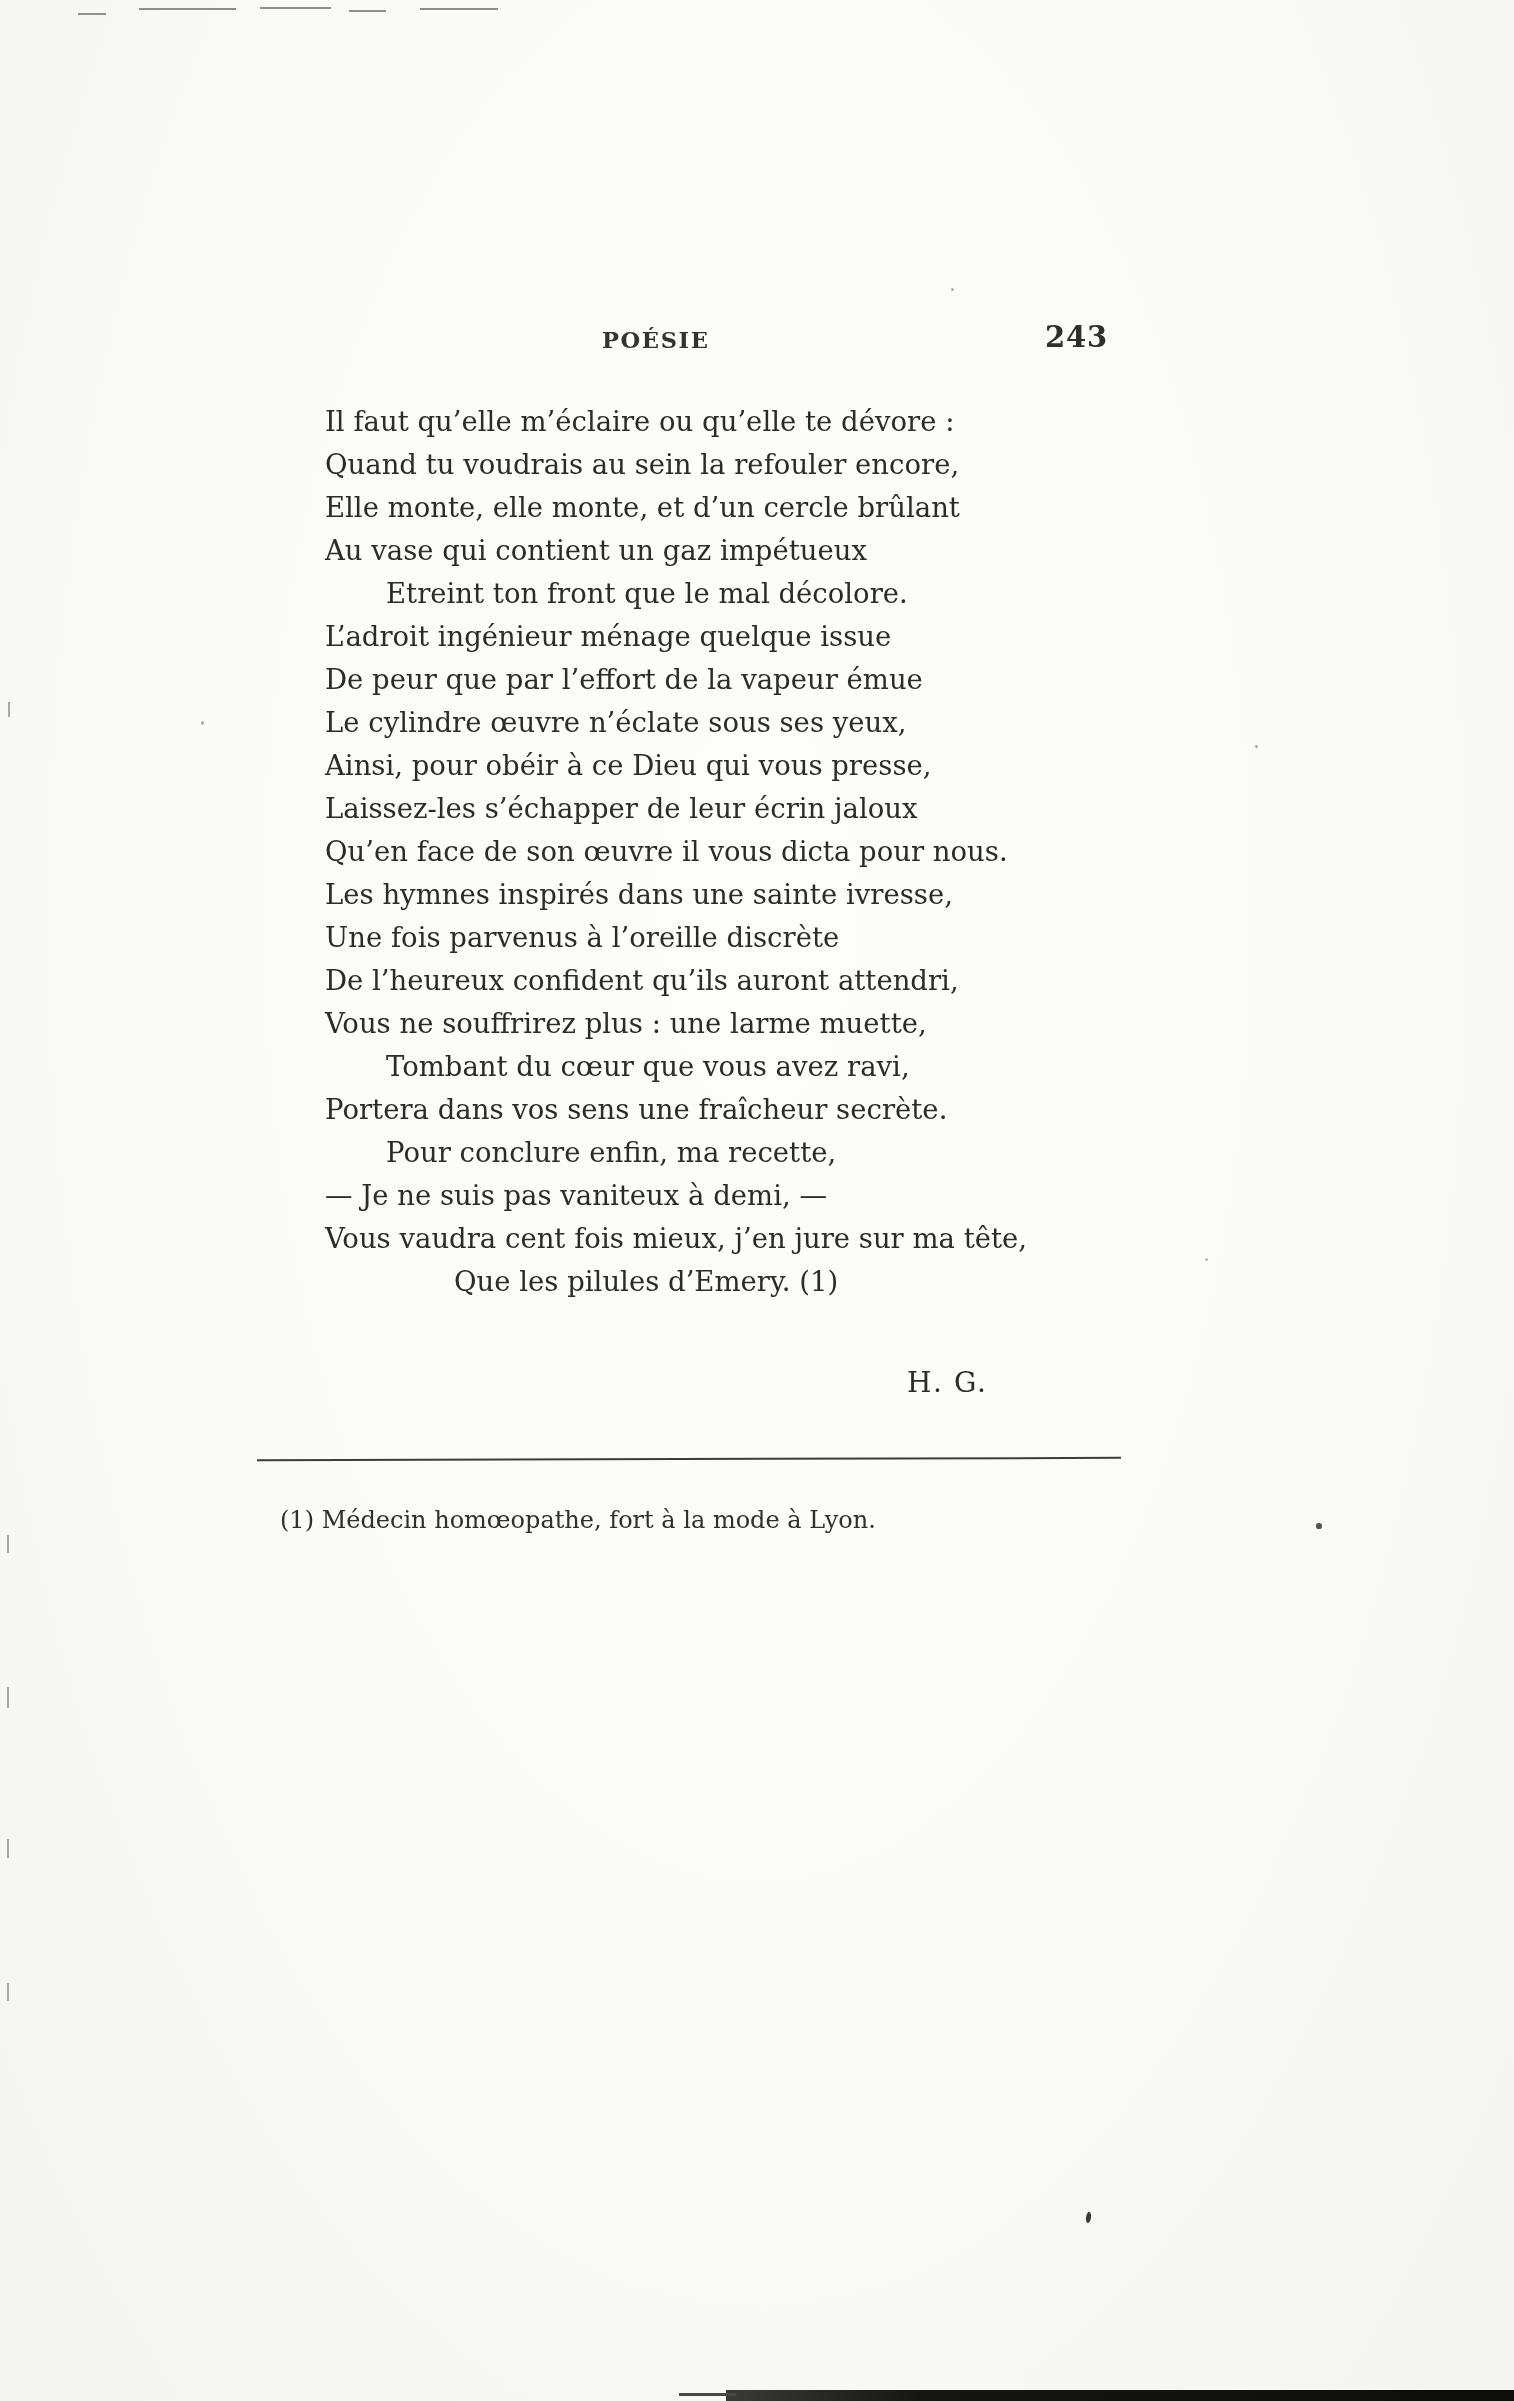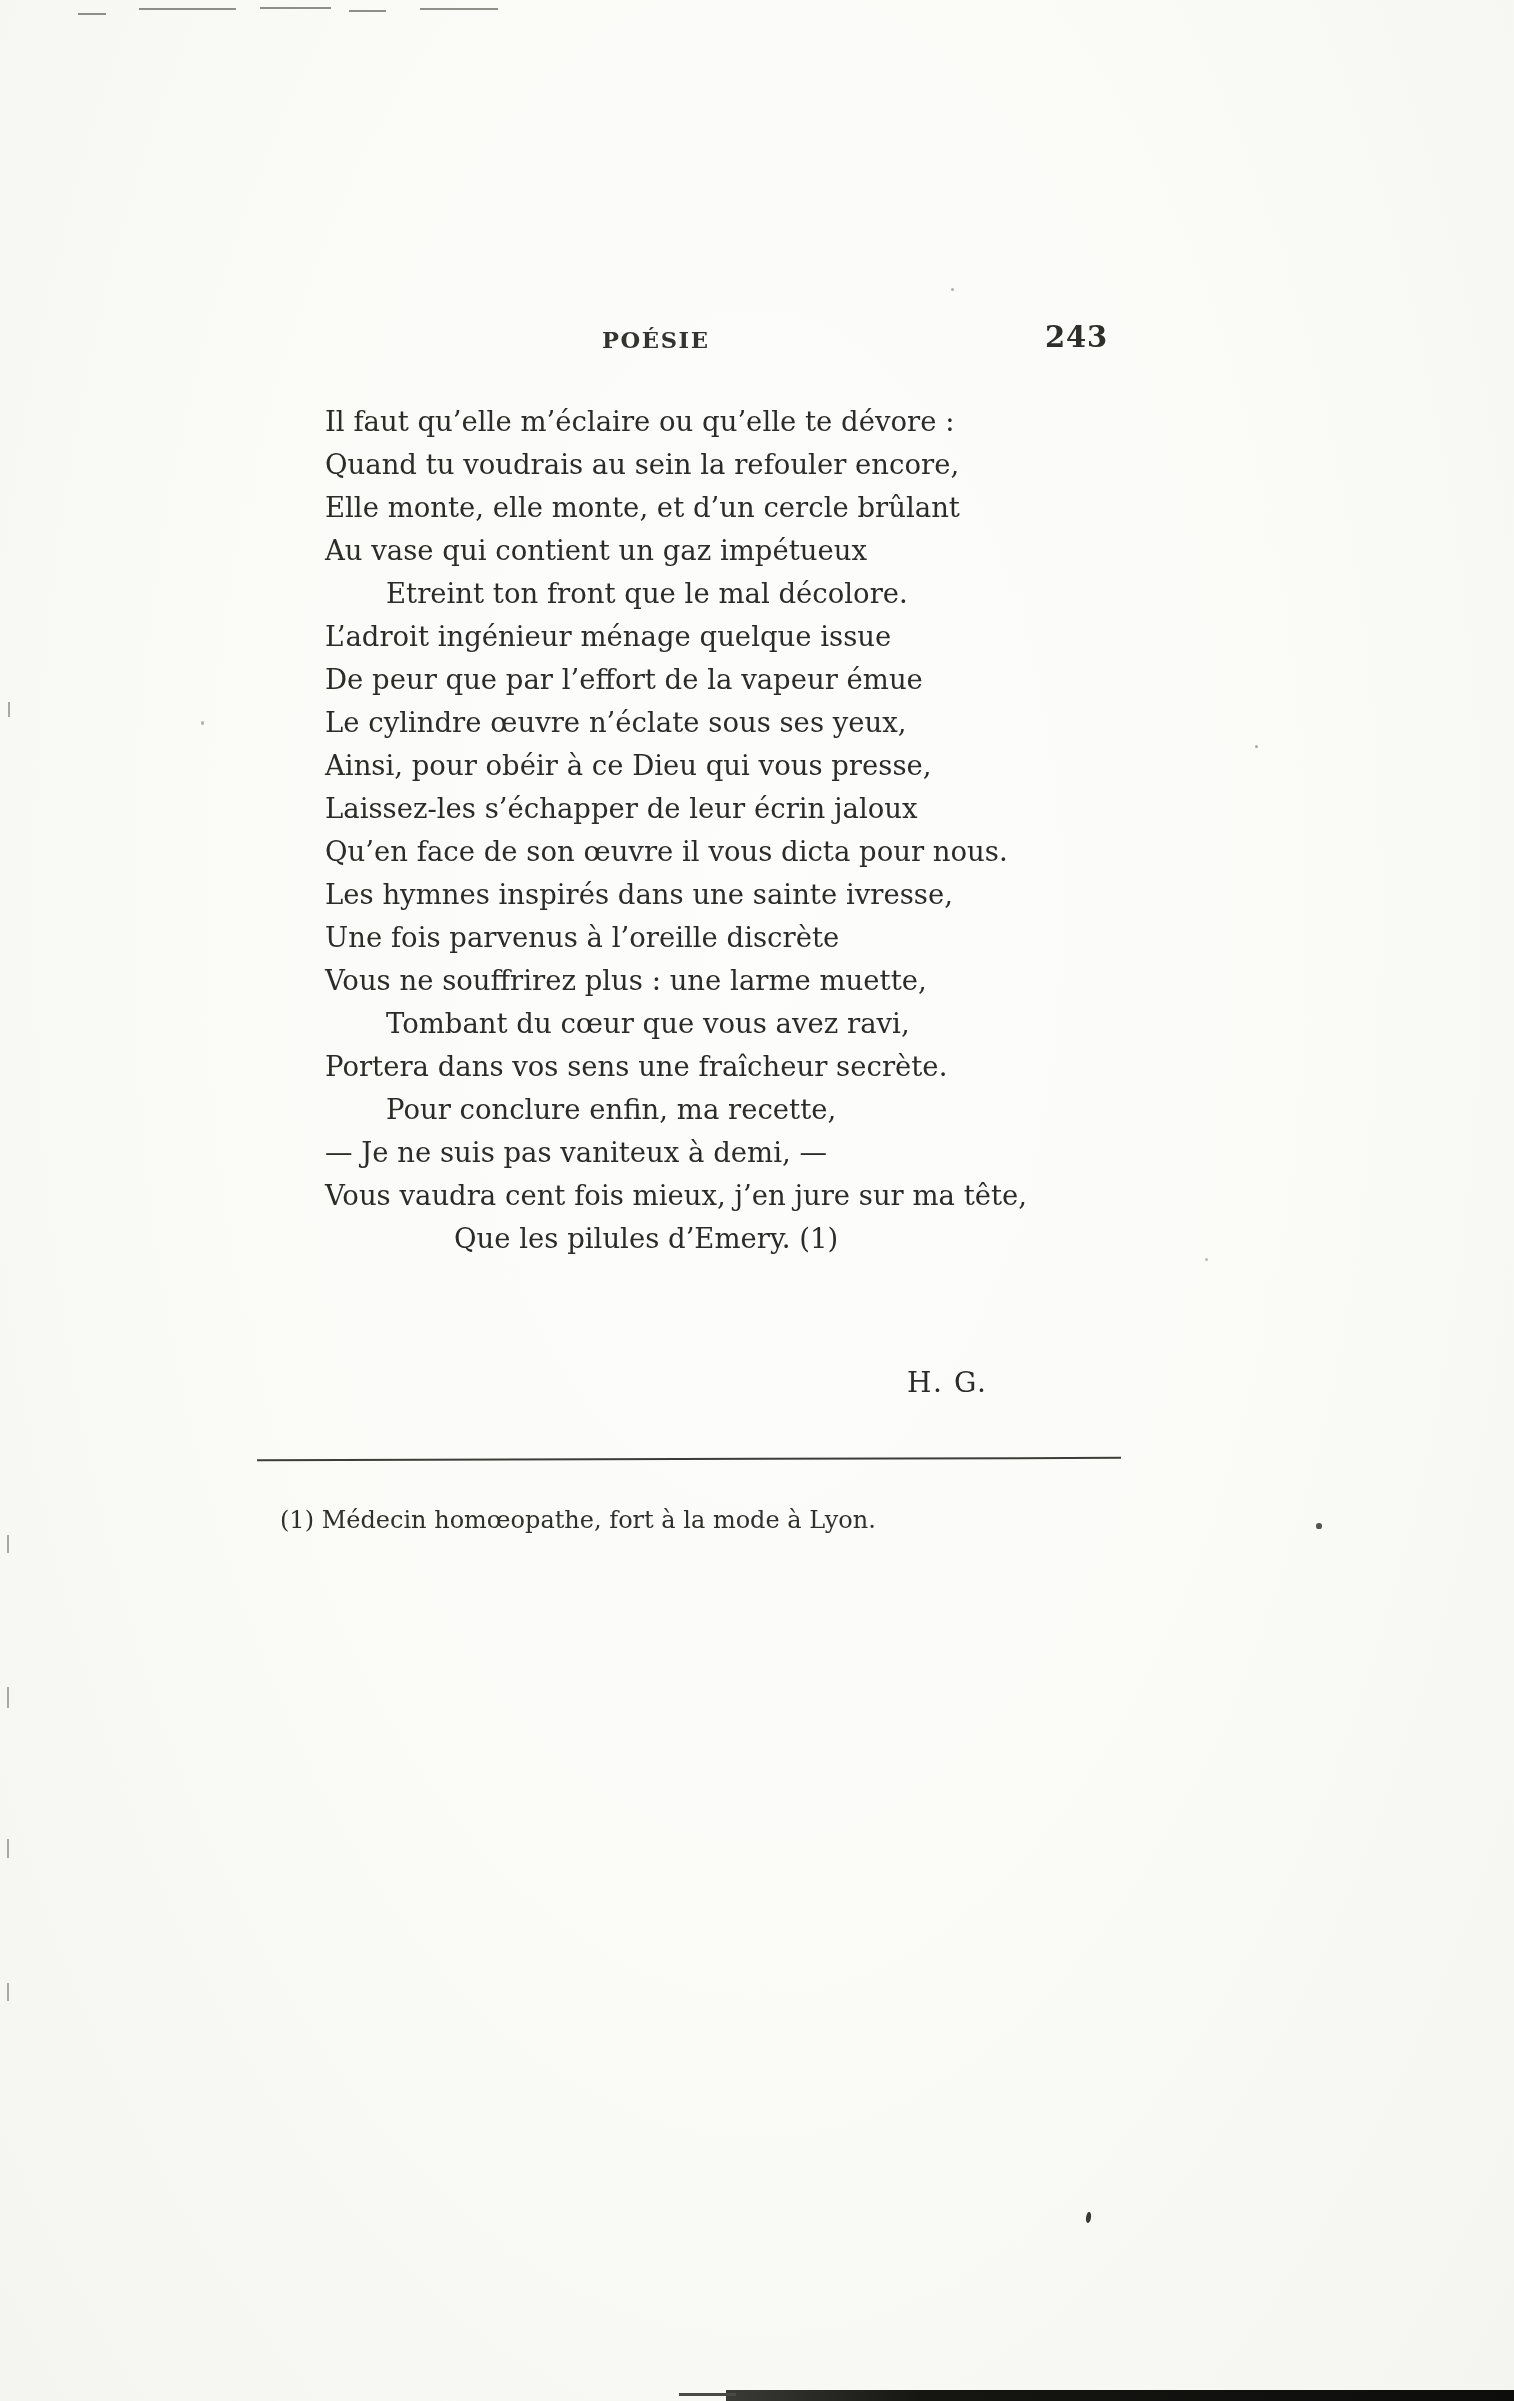--- a/index.html
+++ b/index.html
@@ -132,20 +132,21 @@
       <div class="poem-line ind-0">Au vase qui contient un gaz impétueux</div>
       <div class="poem-line ind-1">Etreint ton front que le mal décolore.</div>
       <div class="poem-line ind-0">L’adroit ingénieur ménage quelque issue</div>
       <div class="poem-line ind-0">De peur que par l’effort de la vapeur émue</div>
       <div class="poem-line ind-0">Le cylindre œuvre n’éclate sous ses yeux,</div>
       <div class="poem-line ind-0">Ainsi, pour obéir à ce Dieu qui vous presse,</div>
       <div class="poem-line ind-0">Laissez-les s’échapper de leur écrin jaloux</div>
       <div class="poem-line ind-0">Qu’en face de son œuvre il vous dicta pour nous.</div>
       <div class="poem-line ind-0">Les hymnes inspirés dans une sainte ivresse,</div>
       <div class="poem-line ind-0">Une fois parvenus à l’oreille discrète</div>
+      <div class="poem-line ind-0">De l’heureux confident qu’ils auront attendri,</div>
       <div class="poem-line ind-0">Vous ne souffrirez plus : une larme muette,</div>
       <div class="poem-line ind-1">Tombant du cœur que vous avez ravi,</div>
       <div class="poem-line ind-0">Portera dans vos sens une fraîcheur secrète.</div>
       <div class="poem-line ind-1">Pour conclure enfin, ma recette,</div>
       <div class="poem-line ind-0">— Je ne suis pas vaniteux à demi, —</div>
       <div class="poem-line ind-0">Vous vaudra cent fois mieux, j’en jure sur ma tête,</div>
       <div class="poem-line ind-2">Que les pilules d’Emery. (1)</div>
     </div>
 
   <div class="signature">H. G.</div>

